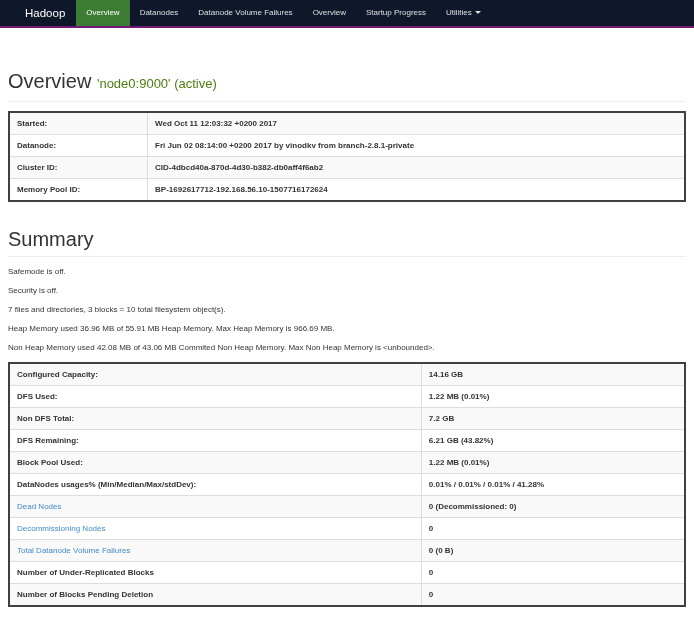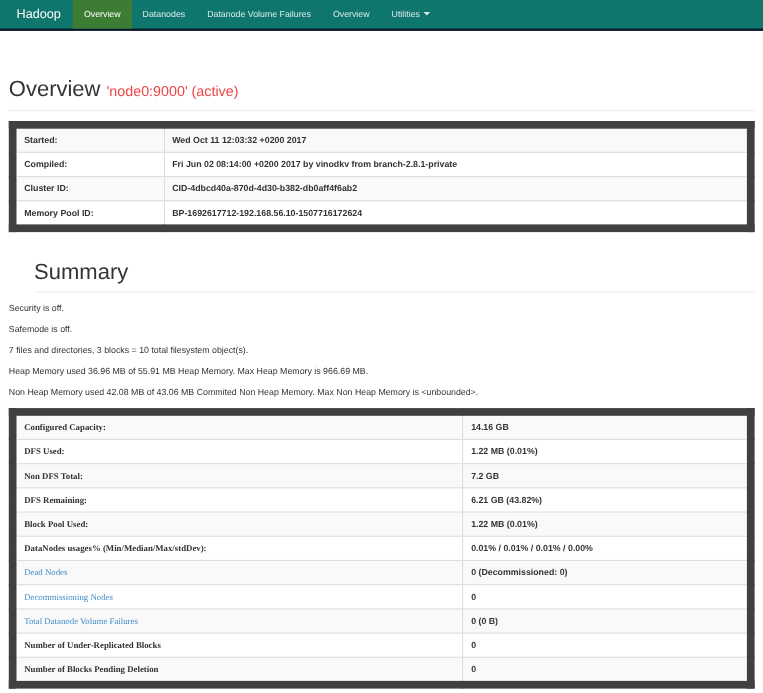--- a/index.html
+++ b/index.html
@@ -5,110 +5,111 @@
   * { box-sizing: border-box; }
   html,body { margin:0; padding:0; }
   body {
     width:694px; height:630px; overflow:hidden;
     font-family:"Liberation Sans", sans-serif;
     font-size:8px; color:#333; background:#fff;
   }
 
   
   .navbar {
-    height:28px; background:#0f766e; border-bottom:2px solid #0f172a;
-    display:flex; align-items:stretch; padding-left:4px; white-space:nowrap;
+    height:28px; background:#0f172a; border-bottom:2px solid #701a75;
+    display:flex; align-items:stretch; padding-left:14px; white-space:nowrap;
   }
   .navbar-brand {
     color:#fff; font-size:11.5px; line-height:26px; padding:0 11px;
   }
   .nav-item {
     color:rgba(255,255,255,0.85); font-size:8px; line-height:26px;
     padding:0 10px; text-decoration:none; display:block; cursor:pointer;
   }
   .nav-item.active { background:#3d7d33; color:#fff; }
   .caret {
     display:inline-block; width:0; height:0; margin-left:3px; vertical-align:middle;
     border-left:3px solid transparent; border-right:3px solid transparent;
     border-top:3.5px solid rgba(255,255,255,0.85);
   }
 
   
   .container { padding:0 8px; }
   h1 { font-size:20px; font-weight:400; line-height:26px; margin:0; color:#333; }
-  h1 small { font-size:13px; color:#ef4444; font-weight:400; }
+  h1 small { font-size:13px; color:#4d7c0f; font-weight:400; }
   .page-header { border-bottom:1px solid #eee; padding-bottom:4px; }
   #overview-header { margin-top:40px; margin-bottom:9px; }
-  #summary-header { margin-top:24px; margin-bottom:10px;margin-left:23px; }
+  #summary-header { margin-top:24px; margin-bottom:10px; }
 
   table {
-    width:100%; border-collapse:collapse; border:7px solid #404040;
+    width:100%; border-collapse:collapse; border:2px solid #404040;
   }
   th, td {
     border:1px solid #ddd; padding:6px 7px; text-align:left;
     font-size:8px; vertical-align:top;font-weight:bold;
   }
   th { font-weight:bold; }
   tbody tr:nth-child(odd) { background:#f9f9f9; }
   .info-table th { width:20.5%; }
-  .summary-table th { width:61%;font-family:Liberation Serif, serif; }
+  .summary-table th { width:61%; }
   .summary-table a {
     color:#428bca; font-weight:normal; text-decoration:none; cursor:pointer;
   }
 
   .summary-text { margin-top:10px; }
   .summary-text p { margin:0 0 10px 0; font-size:8px; }
   .summary-table { margin-top:3px; }
 </style>
 </head>
 <body>
 
 <div class="navbar">
   <div class="navbar-brand">Hadoop</div>
   <a class="nav-item active">Overview</a>
   <a class="nav-item">Datanodes</a>
   <a class="nav-item">Datanode Volume Failures</a>
   <a class="nav-item">Overview</a>
+  <a class="nav-item">Startup Progress</a>
   <a class="nav-item"><span>Utilities</span><span class="caret"></span></a>
 </div>
 
 <div class="container">
 
   <div class="page-header" id="overview-header">
     <h1><span>Overview</span> <small>'node0:9000' (active)</small></h1>
   </div>
 
   <table class="info-table">
     <tbody>
       <tr>
         <th>Started:</th>
         <td>Wed Oct 11 12:03:32 +0200 2017</td>
       </tr>
       <tr>
-        <th>Compiled:</th>
+        <th>Datanode:</th>
         <td>Fri Jun 02 08:14:00 +0200 2017 by vinodkv from branch-2.8.1-private</td>
       </tr>
       <tr>
         <th>Cluster ID:</th>
         <td>CID-4dbcd40a-870d-4d30-b382-db0aff4f6ab2</td>
       </tr>
       <tr>
         <th>Memory Pool ID:</th>
         <td>BP-1692617712-192.168.56.10-1507716172624</td>
       </tr>
     </tbody>
   </table>
 
   <div class="page-header" id="summary-header">
     <h1>Summary</h1>
   </div>
 
   <div class="summary-text">
+    <p>Safemode is off.</p>
     <p>Security is off.</p>
-    <p>Safemode is off.</p>
     <p>7 files and directories, 3 blocks = 10 total filesystem object(s).</p>
     <p>Heap Memory used 36.96 MB of 55.91 MB Heap Memory. Max Heap Memory is 966.69 MB.</p>
     <p>Non Heap Memory used 42.08 MB of 43.06 MB Commited Non Heap Memory. Max Non Heap Memory is &lt;unbounded&gt;.</p>
   </div>
 
   <table class="summary-table">
     <tbody>
       <tr>
         <th>Configured Capacity:</th>
         <td>14.16 GB</td>
@@ -124,21 +125,21 @@
       <tr>
         <th>DFS Remaining:</th>
         <td>6.21 GB (43.82%)</td>
       </tr>
       <tr>
         <th>Block Pool Used:</th>
         <td>1.22 MB (0.01%)</td>
       </tr>
       <tr>
         <th>DataNodes usages% (Min/Median/Max/stdDev):</th>
-        <td>0.01% / 0.01% / 0.01% / 0.00%</td>
+        <td>0.01% / 0.01% / 0.01% / 41.28%</td>
       </tr>
       <tr>
         <th><a>Dead Nodes</a></th>
         <td>0 (Decommissioned: 0)</td>
       </tr>
       <tr>
         <th><a>Decommissioning Nodes</a></th>
         <td>0</td>
       </tr>
       <tr>

